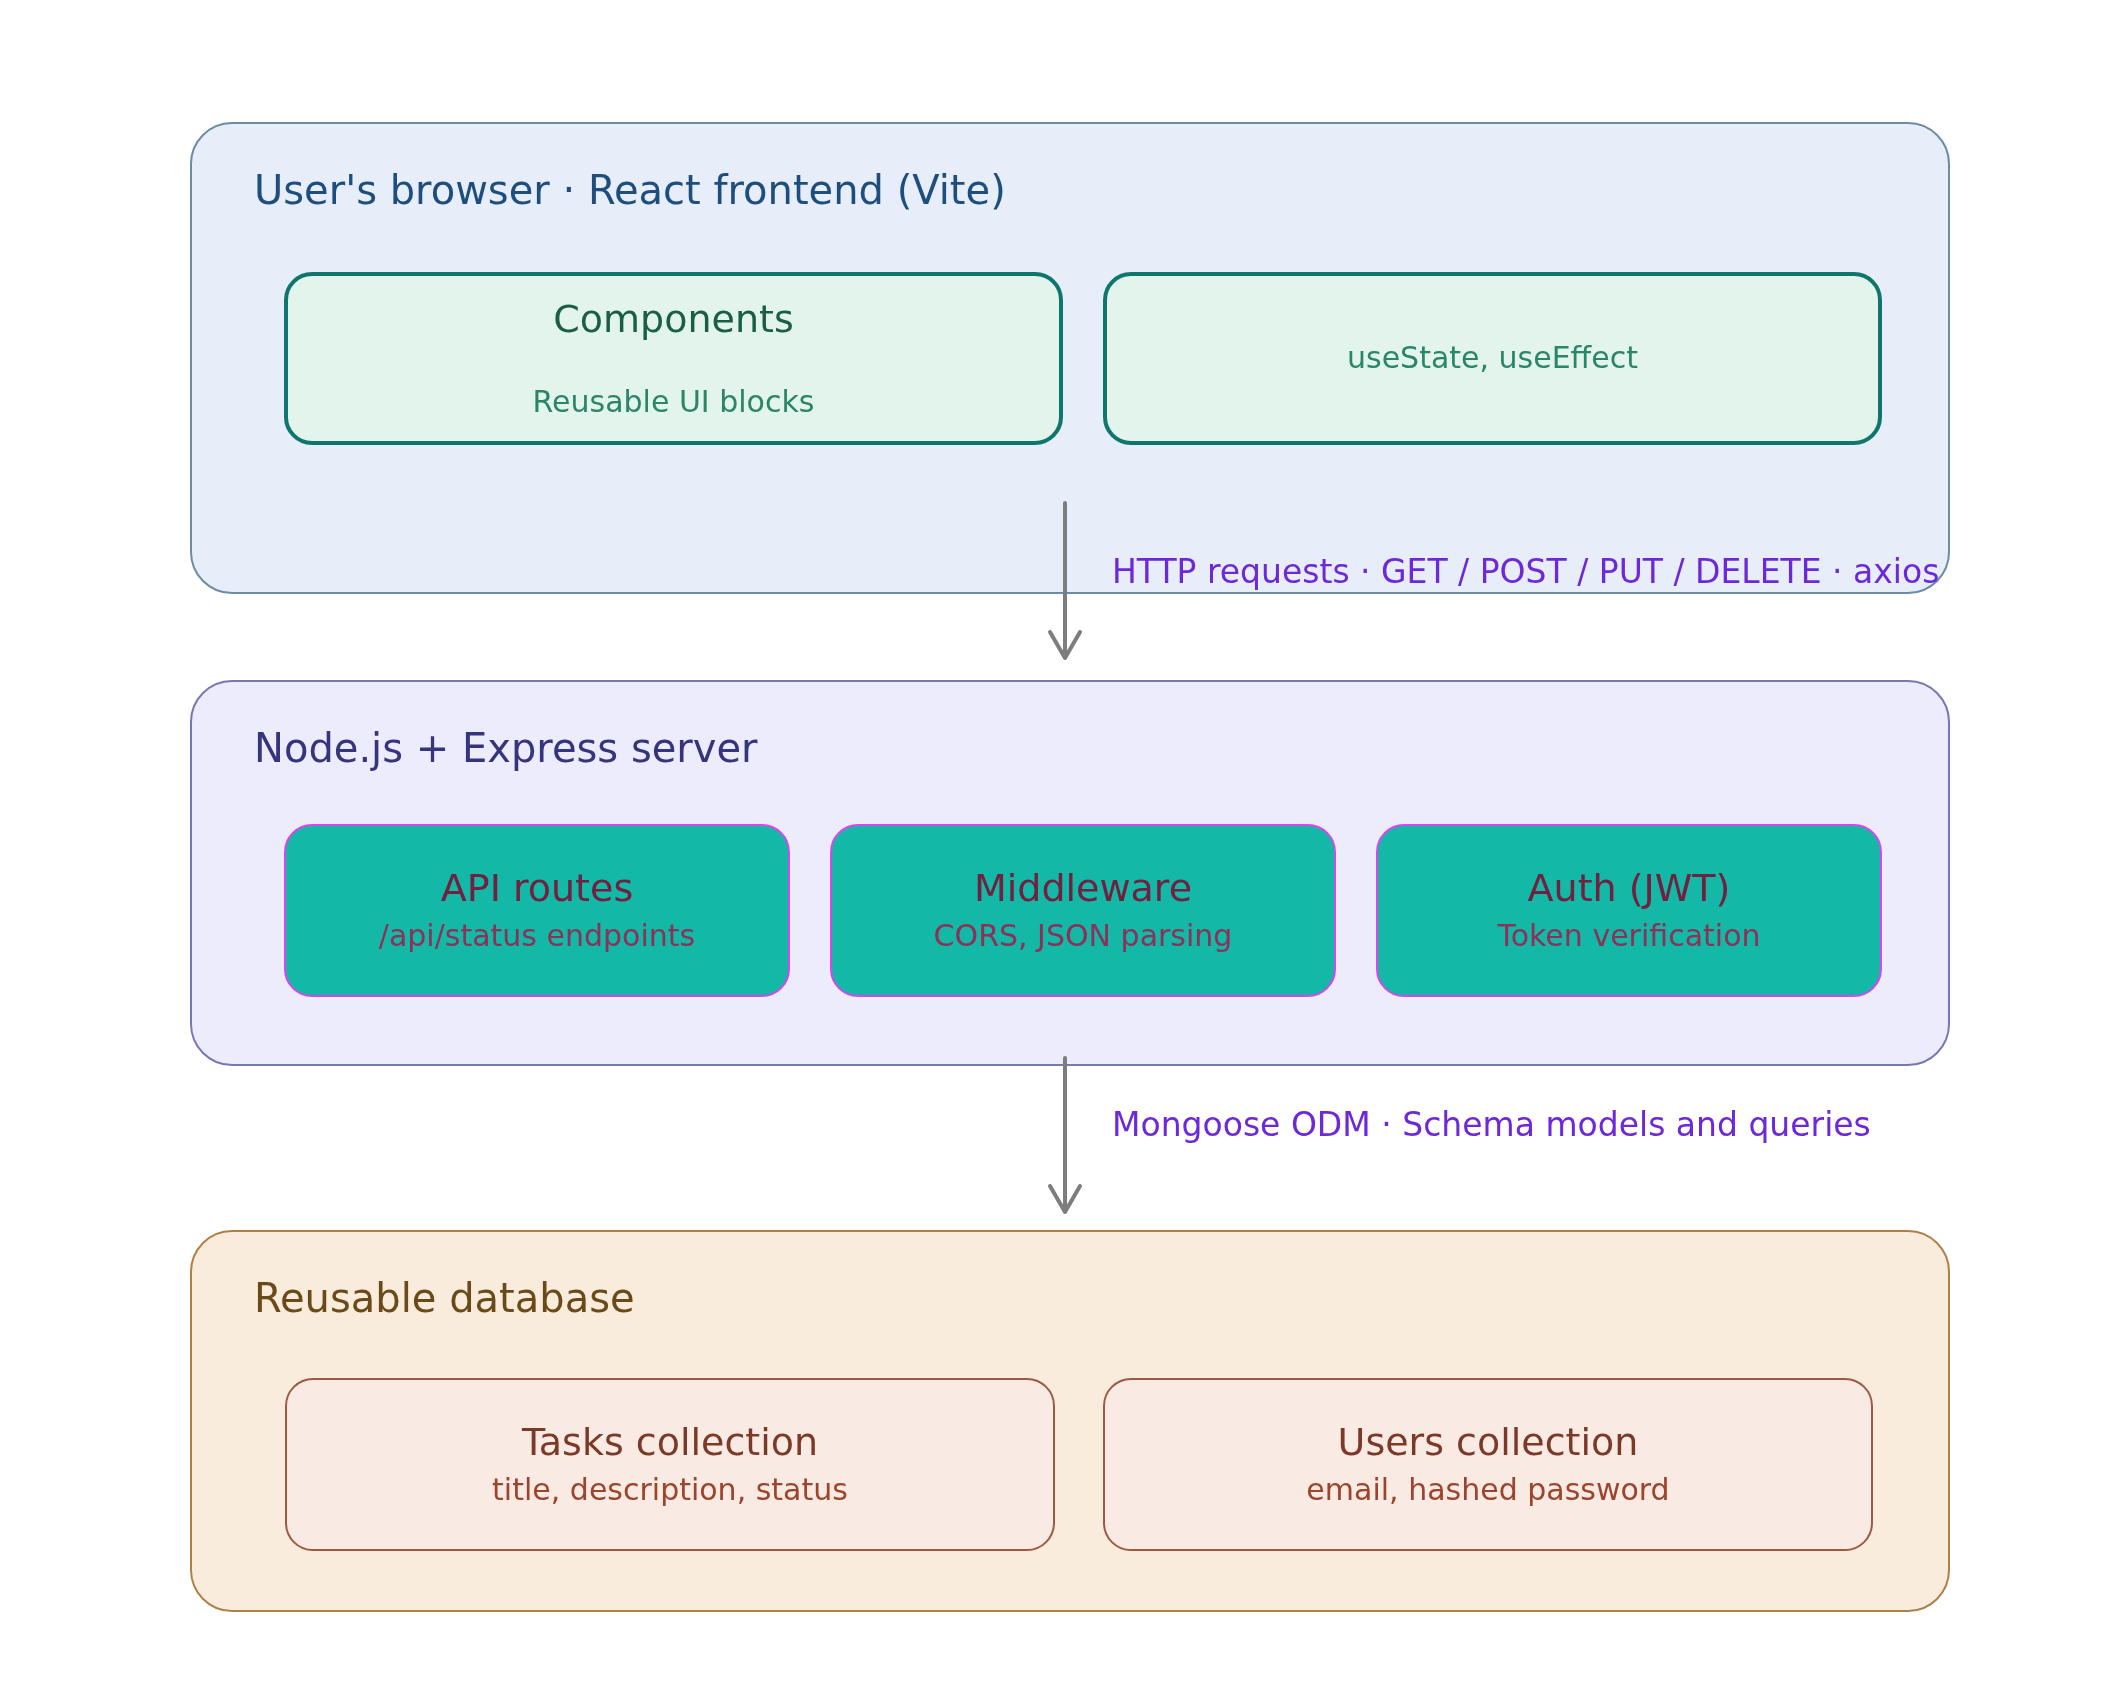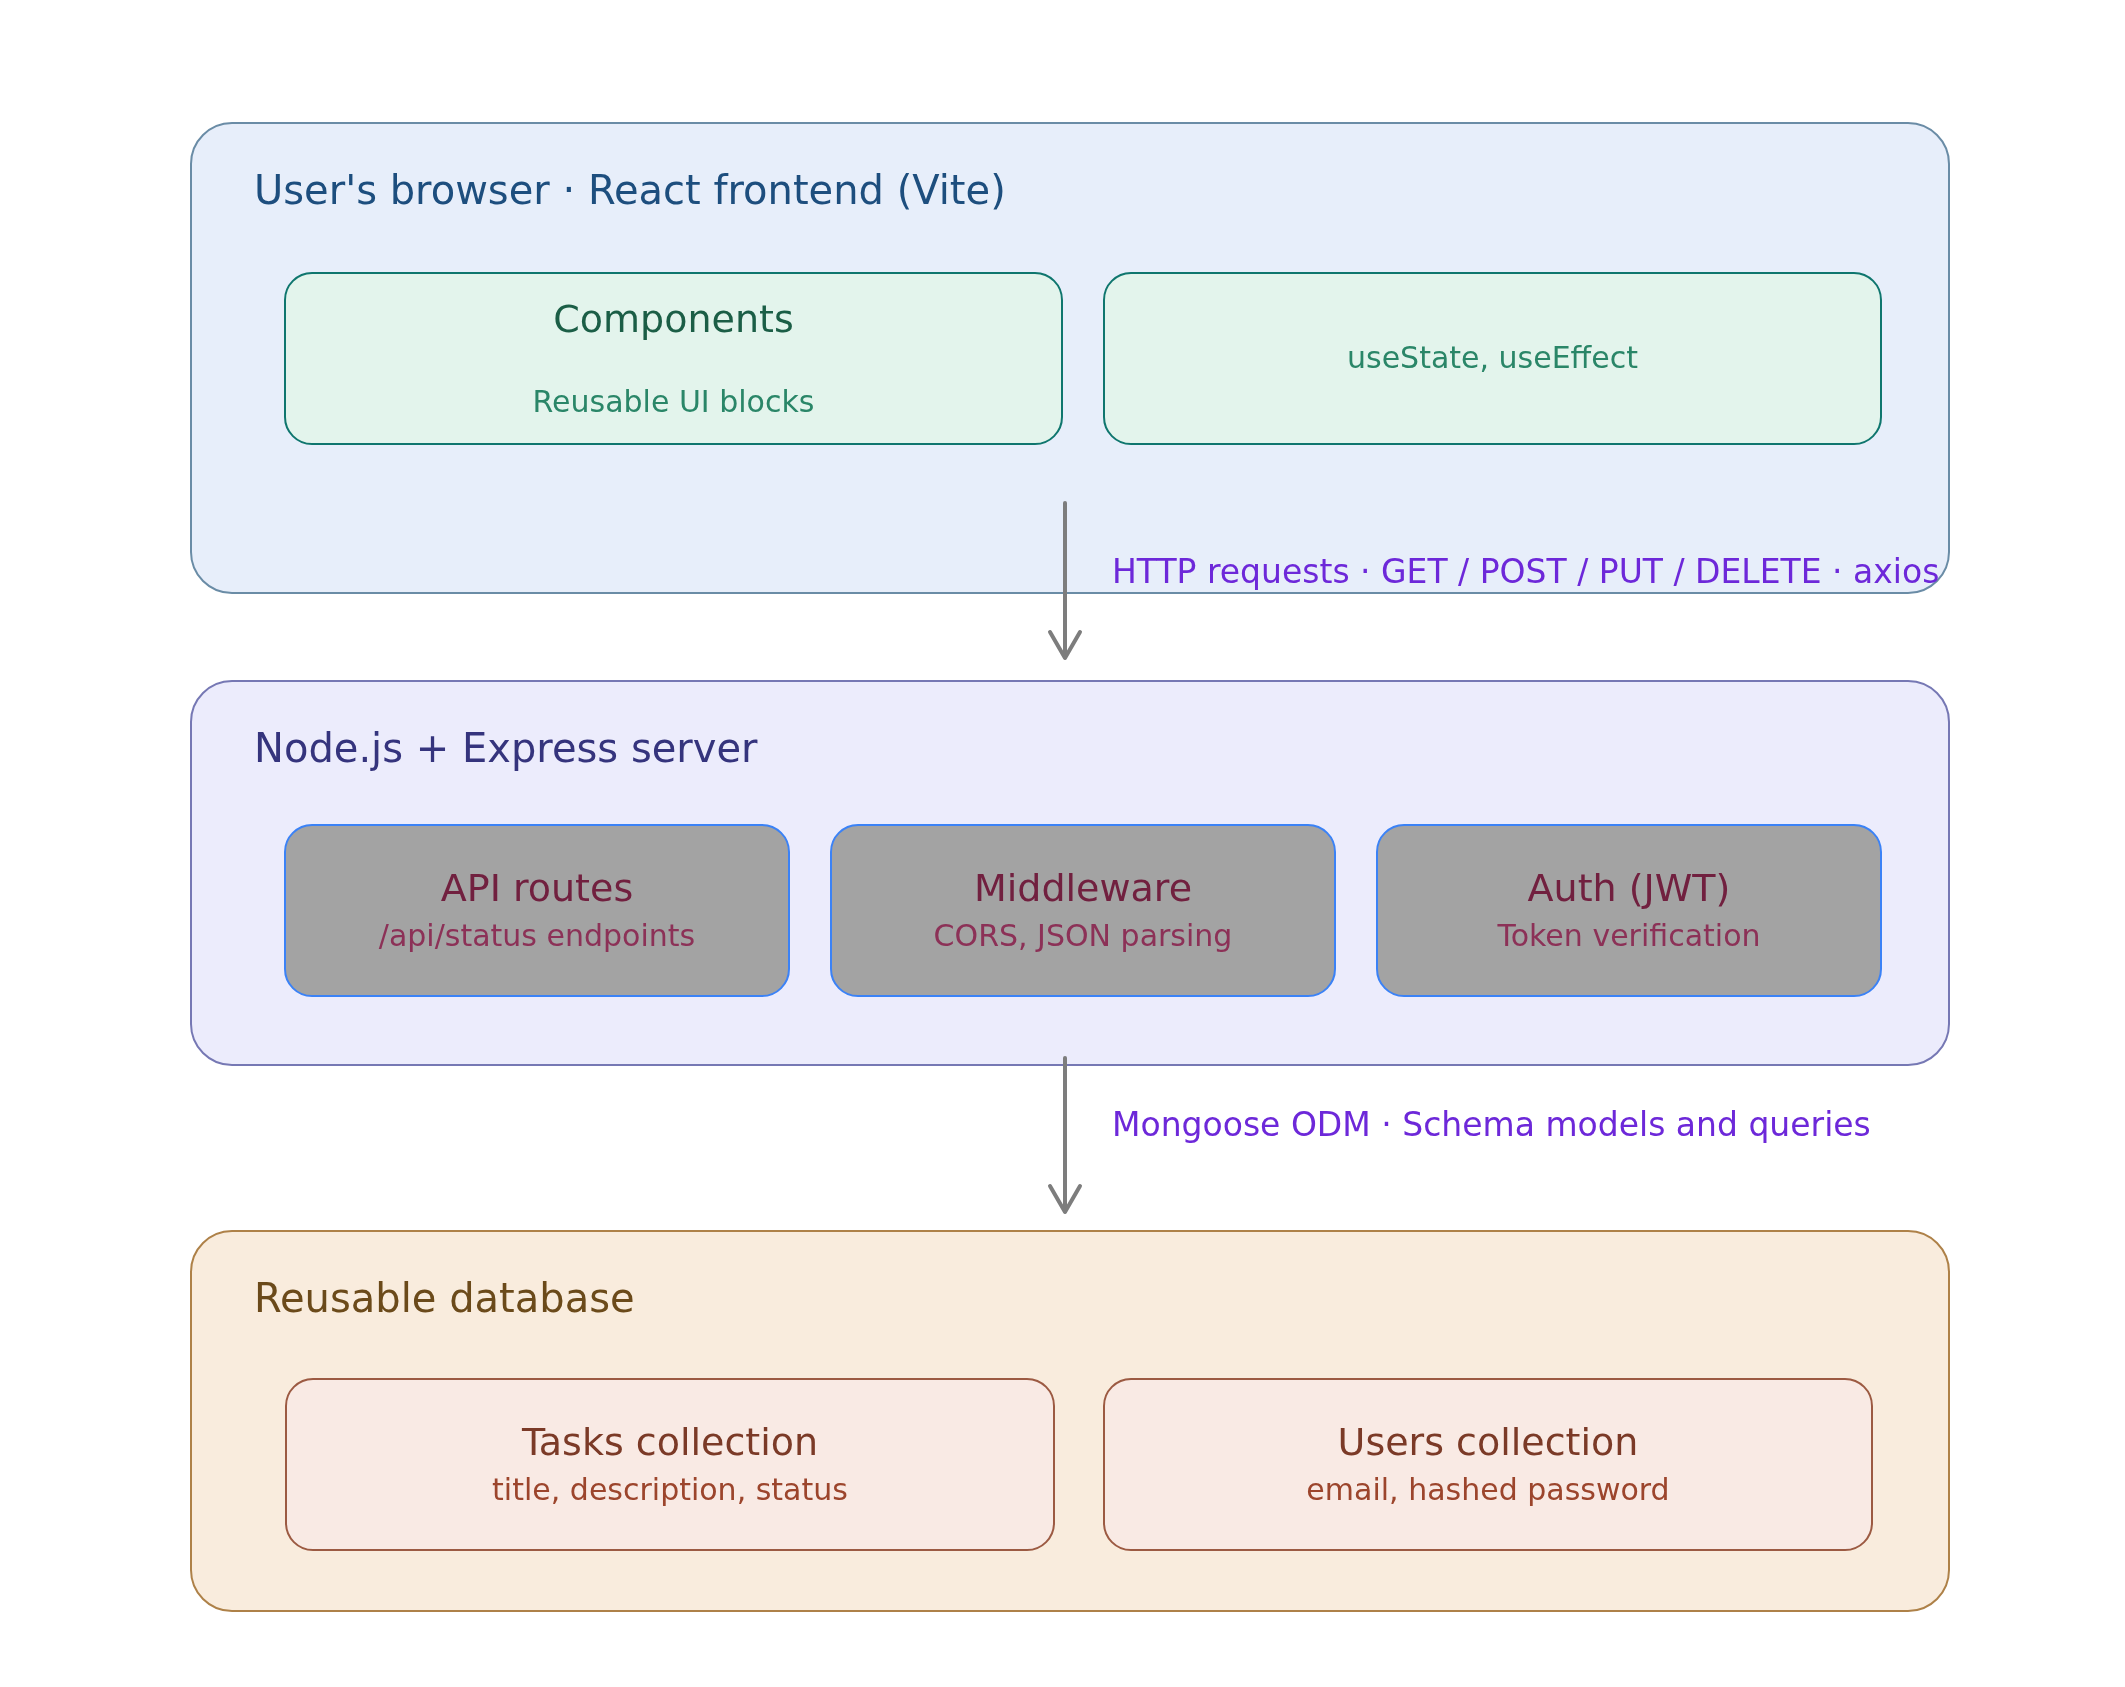--- a/index.html
+++ b/index.html
@@ -46,25 +46,25 @@
     border-radius:28px;
     box-sizing:border-box;
     display:flex; flex-direction:column;
     align-items:center; justify-content:center;
     gap:8px;
     text-align:center;
   }
   .node-title    { font-size:38px; line-height:1.15; }
   .node-subtitle { font-size:30px; line-height:1.15; }
 
-  .node-green { background:#e3f4ec; border:2px solid #0f766e;gap:43px; }
+  .node-green { background:#e3f4ec; border:4px solid #0f766e;gap:43px; }
   .node-green .node-title    { color:#1b5e46; }
   .node-green .node-subtitle { color:#2a8668; }
 
-  .node-pink { background:#a3a3a3; border:2px solid #3b82f6; }
+  .node-pink { background:#14b8a6; border:2px solid #d946ef; }
   .node-pink .node-title    { color:#71203f; }
   .node-pink .node-subtitle { color:#8c3157; }
 
   .node-rust { background:#f9eae4; border:2px solid #9c5a42; }
   .node-rust .node-title    { color:#7b3a27; }
   .node-rust .node-subtitle { color:#9c452c; }
 
   
   .arrow-svg { position:absolute; left:0; top:0; width:2125px; height:1687px; pointer-events:none; }
   .arrow-label {

